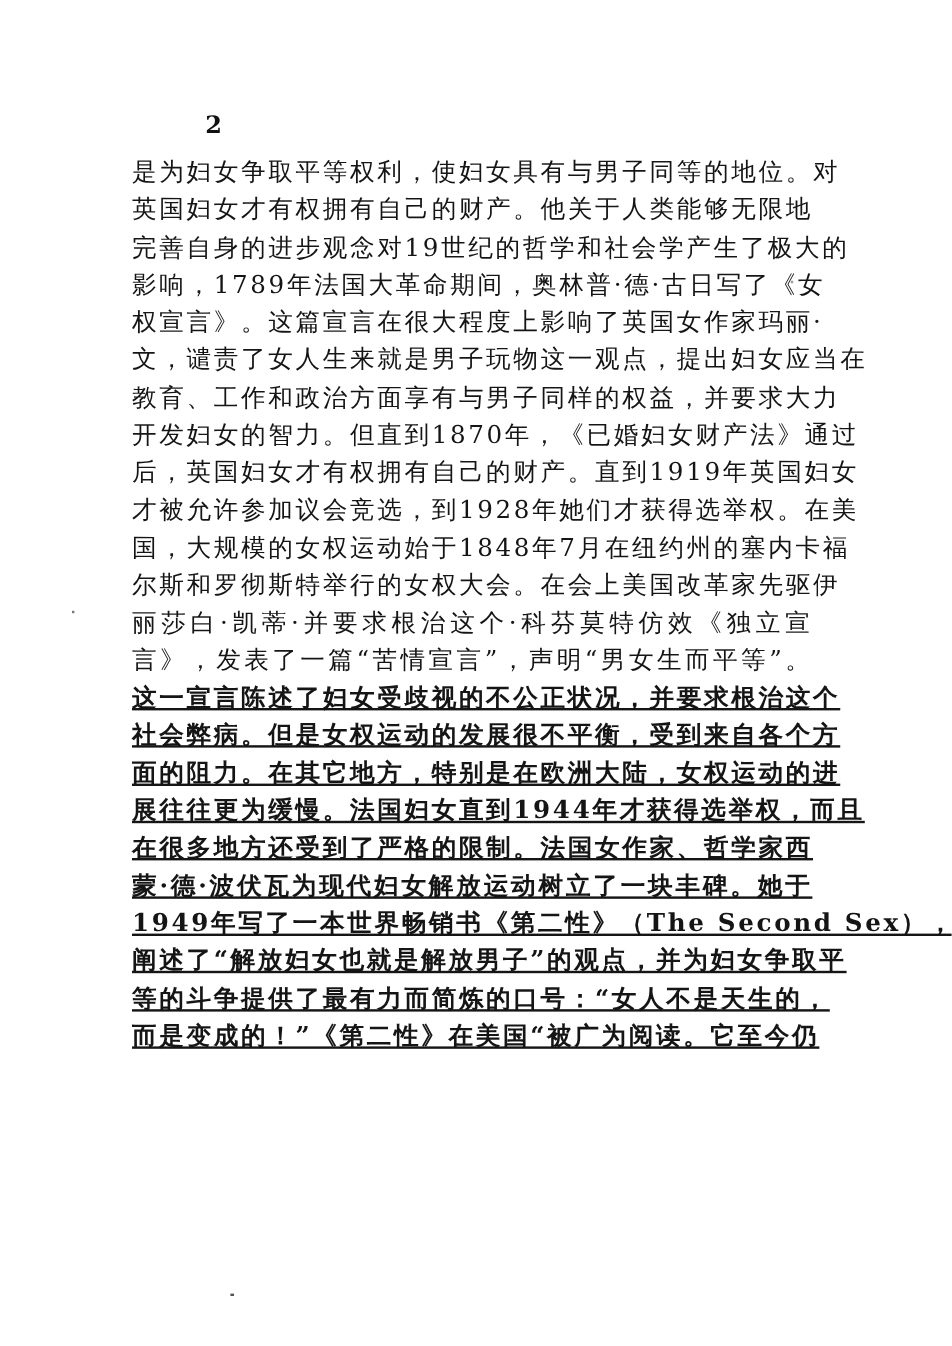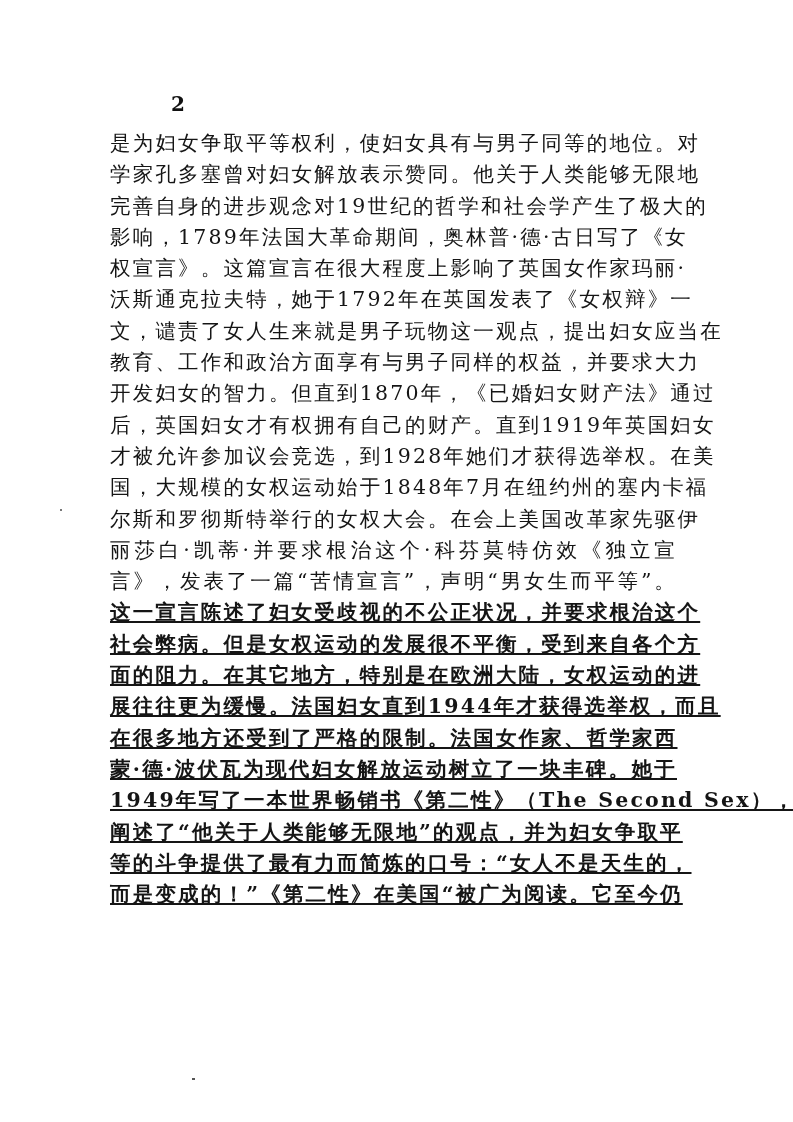--- a/index.html
+++ b/index.html
@@ -60,42 +60,41 @@
     .speck.c { left: 659px; top: 234px; width: 2px; height: 2px; background: #999; }
   </style>
 </head>
 <body>
 
 <div class="page">
   <div class="page-number">2</div>
 
   <div class="body-text">
     <div class="line">是为妇女争取平等权利，使妇女具有与男子同等的地位。对</div>
-    <div class="line">学家孔多塞曾对妇女解放表示赞同。他关于人类能够无限地</div>
+    <div class="line">英国妇女才有权拥有自己的财产。他关于人类能够无限地</div>
     <div class="line">完善自身的进步观念对19世纪的哲学和社会学产生了极大的</div>
     <div class="line">影响，1789年法国大革命期间，奥林普·德·古日写了《女</div>
     <div class="line">权宣言》。这篇宣言在很大程度上影响了英国女作家玛丽·</div>
-    <div class="line">沃斯通克拉夫特，她于1792年在英国发表了《女权辩》一</div>
     <div class="line">文，谴责了女人生来就是男子玩物这一观点，提出妇女应当在</div>
     <div class="line">教育、工作和政治方面享有与男子同样的权益，并要求大力</div>
     <div class="line">开发妇女的智力。但直到1870年，《已婚妇女财产法》通过</div>
     <div class="line">后，英国妇女才有权拥有自己的财产。直到1919年英国妇女</div>
     <div class="line">才被允许参加议会竞选，到1928年她们才获得选举权。在美</div>
     <div class="line">国，大规模的女权运动始于1848年7月在纽约州的塞内卡福</div>
     <div class="line">尔斯和罗彻斯特举行的女权大会。在会上美国改革家先驱伊</div>
     <div class="line">丽莎白·凯蒂·并要求根治这个·科芬莫特仿效《独立宣</div>
     <div class="line">言》，发表了一篇“苦情宣言”，声明“男女生而平等”。</div>
     <div class="line bold-ish">这一宣言陈述了妇女受歧视的不公正状况，并要求根治这个</div>
     <div class="line bold-ish">社会弊病。但是女权运动的发展很不平衡，受到来自各个方</div>
     <div class="line bold-ish">面的阻力。在其它地方，特别是在欧洲大陆，女权运动的进</div>
     <div class="line bold-ish">展往往更为缓慢。法国妇女直到1944年才获得选举权，而且</div>
     <div class="line bold-ish">在很多地方还受到了严格的限制。法国女作家、哲学家西</div>
     <div class="line bold-ish">蒙·德·波伏瓦为现代妇女解放运动树立了一块丰碑。她于</div>
     <div class="line bold-ish">1949年写了一本世界畅销书《第二性》（The Second Sex），</div>
-    <div class="line bold-ish">阐述了“他关于人类能够无限地”的观点，并为妇女争取平</div>
+    <div class="line bold-ish">阐述了“解放妇女也就是解放男子”的观点，并为妇女争取平</div>
     <div class="line bold-ish">等的斗争提供了最有力而简炼的口号：“女人不是天生的，</div>
     <div class="line bold-ish">而是变成的！”《第二性》在美国“被广为阅读。它至今仍</div>
   </div>
 
   <div class="speck a"></div>
   <div class="speck b"></div>
   <div class="speck c"></div>
 </div>
 
 </body></html>

